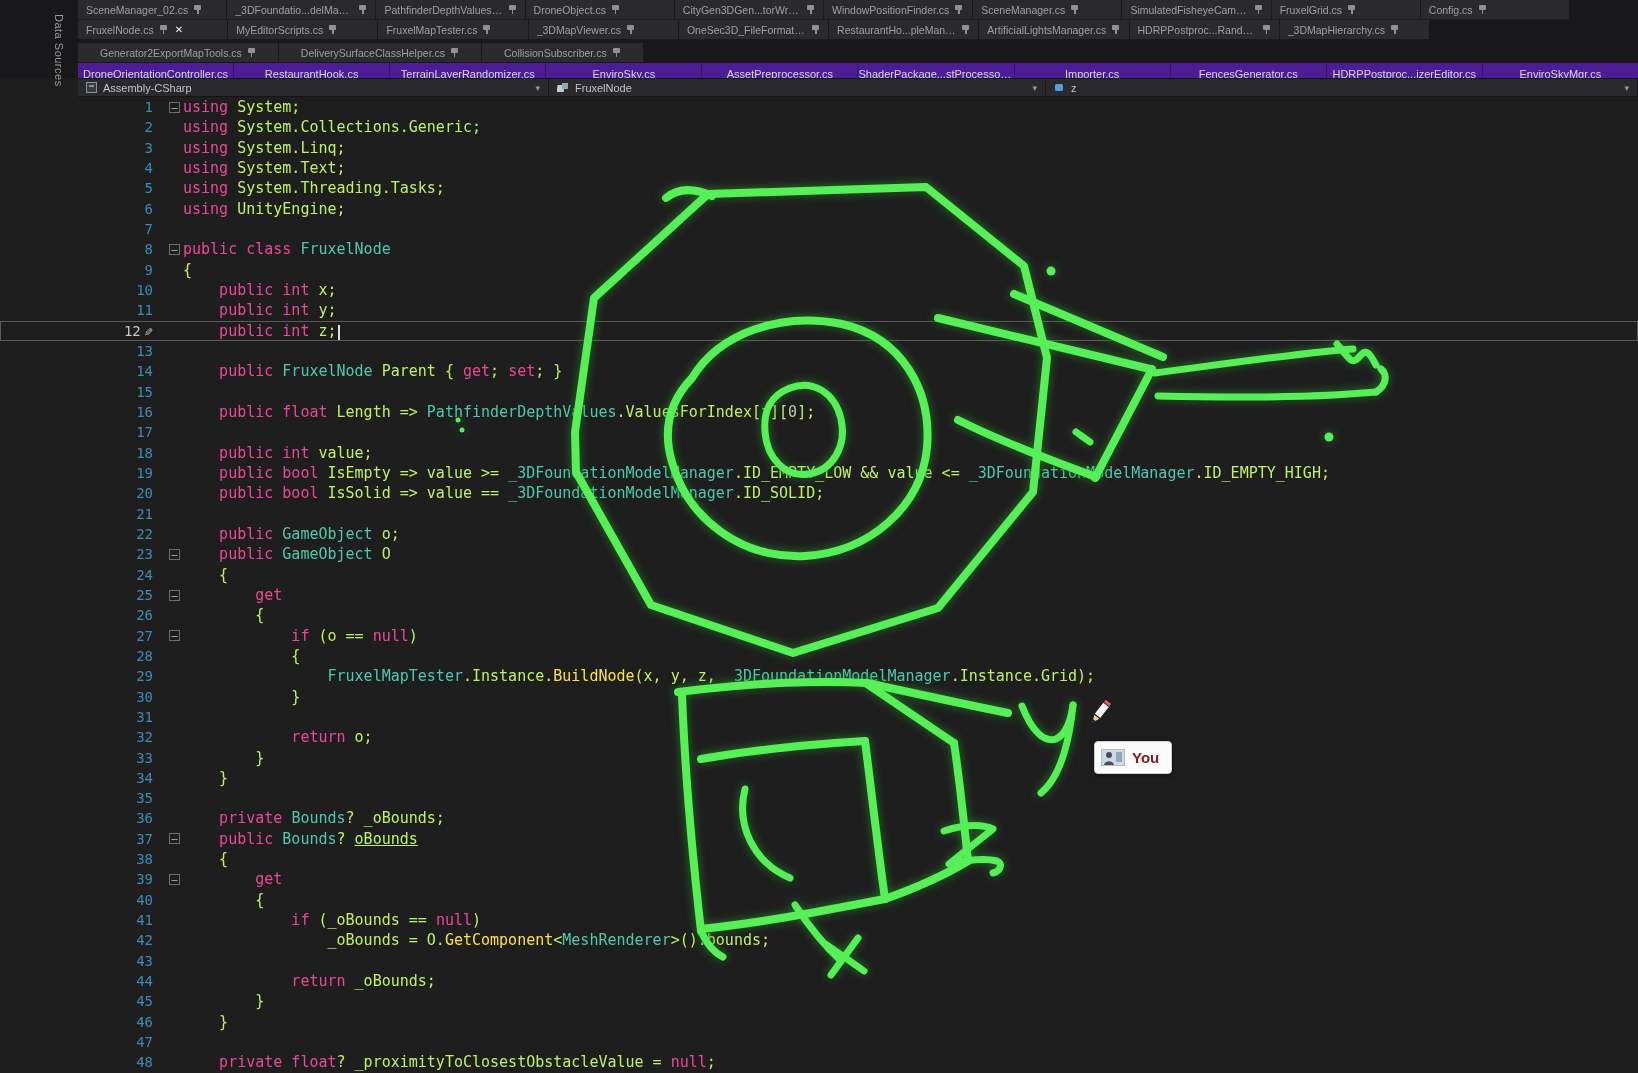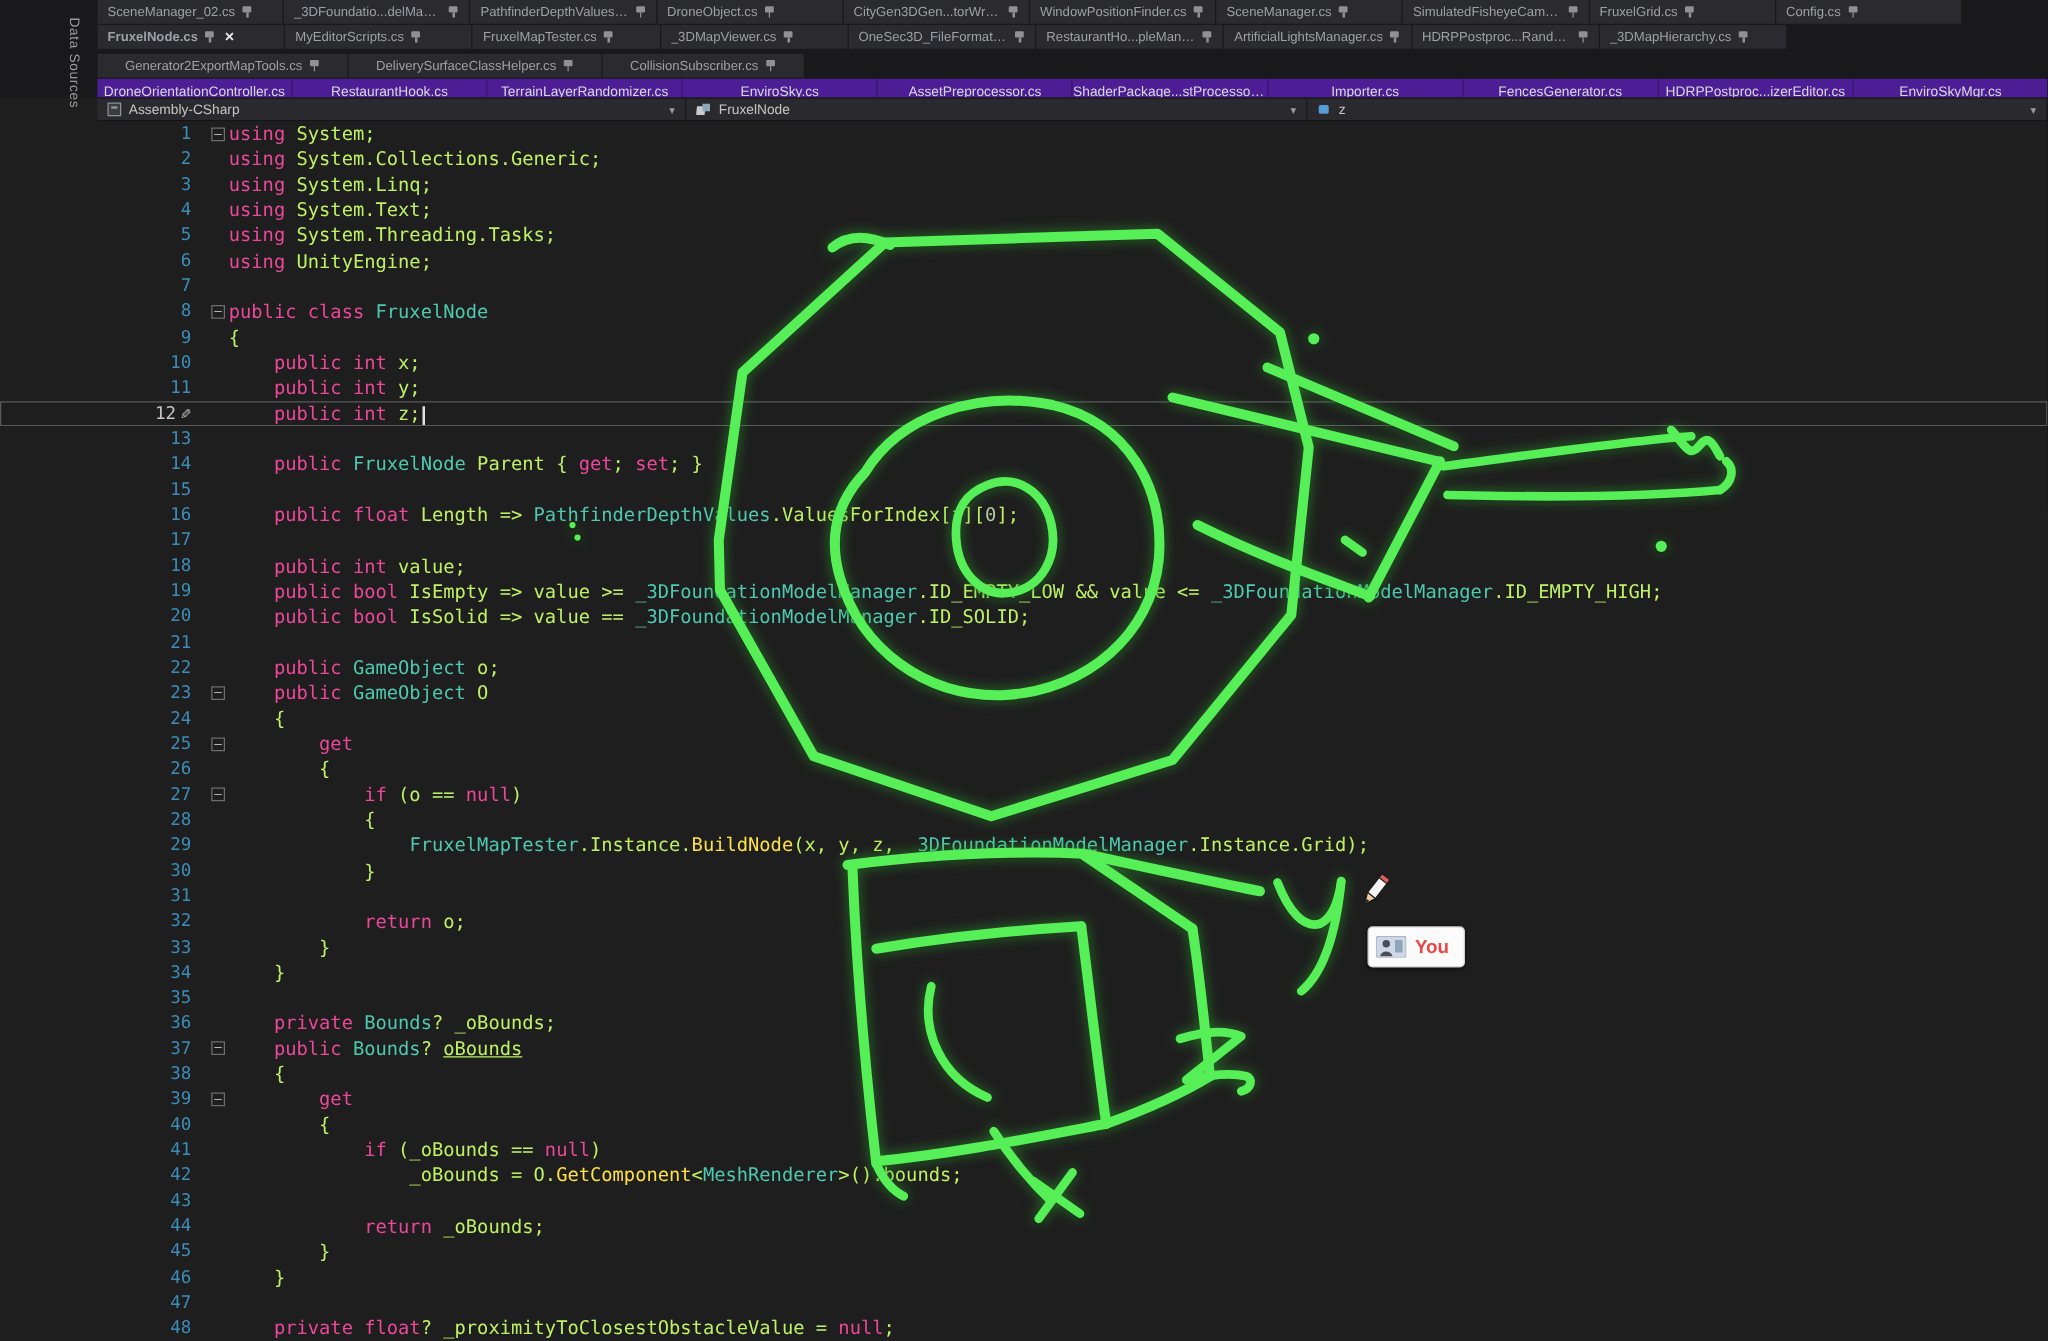--- a/index.html
+++ b/index.html
@@ -12,21 +12,21 @@
   .tabrows{position:absolute;left:78px;top:0;right:0}
   .tabrow{display:flex;height:19px}
   .tabrow.dark .tab{display:flex;align-items:center;justify-content:flex-start;gap:5px;
     background:#2B2B2F;color:#9DA0A4;font-size:10.5px;padding:0 8px;margin-right:1px;
     white-space:nowrap;cursor:pointer;overflow:hidden}
   .tabrow.spread .tab{flex:1 1 0}
   .tabrow.left .tab{flex:0 0 auto;padding:0 22px}
   .tabrow.r1{width:1492px}
   .tabrow.r2{width:1352px;margin-top:1px}
   .tabrow.r3{margin-top:4px}
-  .tab.active{background:#3E4144;color:#FFFFFF;font-weight:bold}
+  .tab.active{background:#3E4144;color:#FFFFFF;font-weight:normal}
   .tlabel{overflow:hidden;text-overflow:ellipsis;white-space:nowrap}
   .pin{position:relative;width:9px;height:11px;flex:0 0 auto;opacity:.8}
   .pin::before{content:"";position:absolute;left:1px;top:1px;width:7px;height:5px;
     background:#A8ABAF;border-radius:1px}
   .pin::after{content:"";position:absolute;left:4px;top:6px;width:1.5px;height:4px;background:#A8ABAF}
   .close{color:#EDEDED;font-size:10px;margin-left:2px;cursor:pointer}
   .tabrow.gray{height:21px;margin-top:1px;background:#4c1d95}
   .tabrow.gray .tab{flex:1 1 0;display:flex;align-items:center;justify-content:center;
     color:#D6D9DC;font-size:11px;border-left:1px solid rgba(0,0,0,.28);
     white-space:nowrap;overflow:hidden;cursor:pointer}
@@ -79,21 +79,21 @@
     filter:drop-shadow(0 0 5px rgba(60,220,60,.5)) drop-shadow(0 1px 1px rgba(0,0,0,.45))}
   .ink{fill:none;stroke:#57EF57;stroke-width:8;stroke-linecap:round;stroke-linejoin:round}
   .ink.thin{stroke-width:7}
   .dot{fill:#57EF57}
 
   
   .cursor-pencil{position:absolute;left:1082px;top:697px;pointer-events:none}
   .you-box{position:absolute;left:1094px;top:741px;height:33px;background:#FBFBFB;
     border:1px solid #CFCFCF;border-radius:4px;display:flex;align-items:center;gap:7px;
     padding:0 12px 0 6px;box-shadow:0 1px 4px rgba(0,0,0,.6)}
-  .you-text{font-weight:bold;font-size:15px;color:#ef4444}
+  .you-text{font-weight:bold;font-size:15px;color:#7f1d1d}
 </style>
 </head>
 <body>
 
 <div id="root">
 
   <div class="top">
     <div class="tabrows" id="tab-rows">
         <div class="tabrow dark spread r1">
           <div class="tab">

